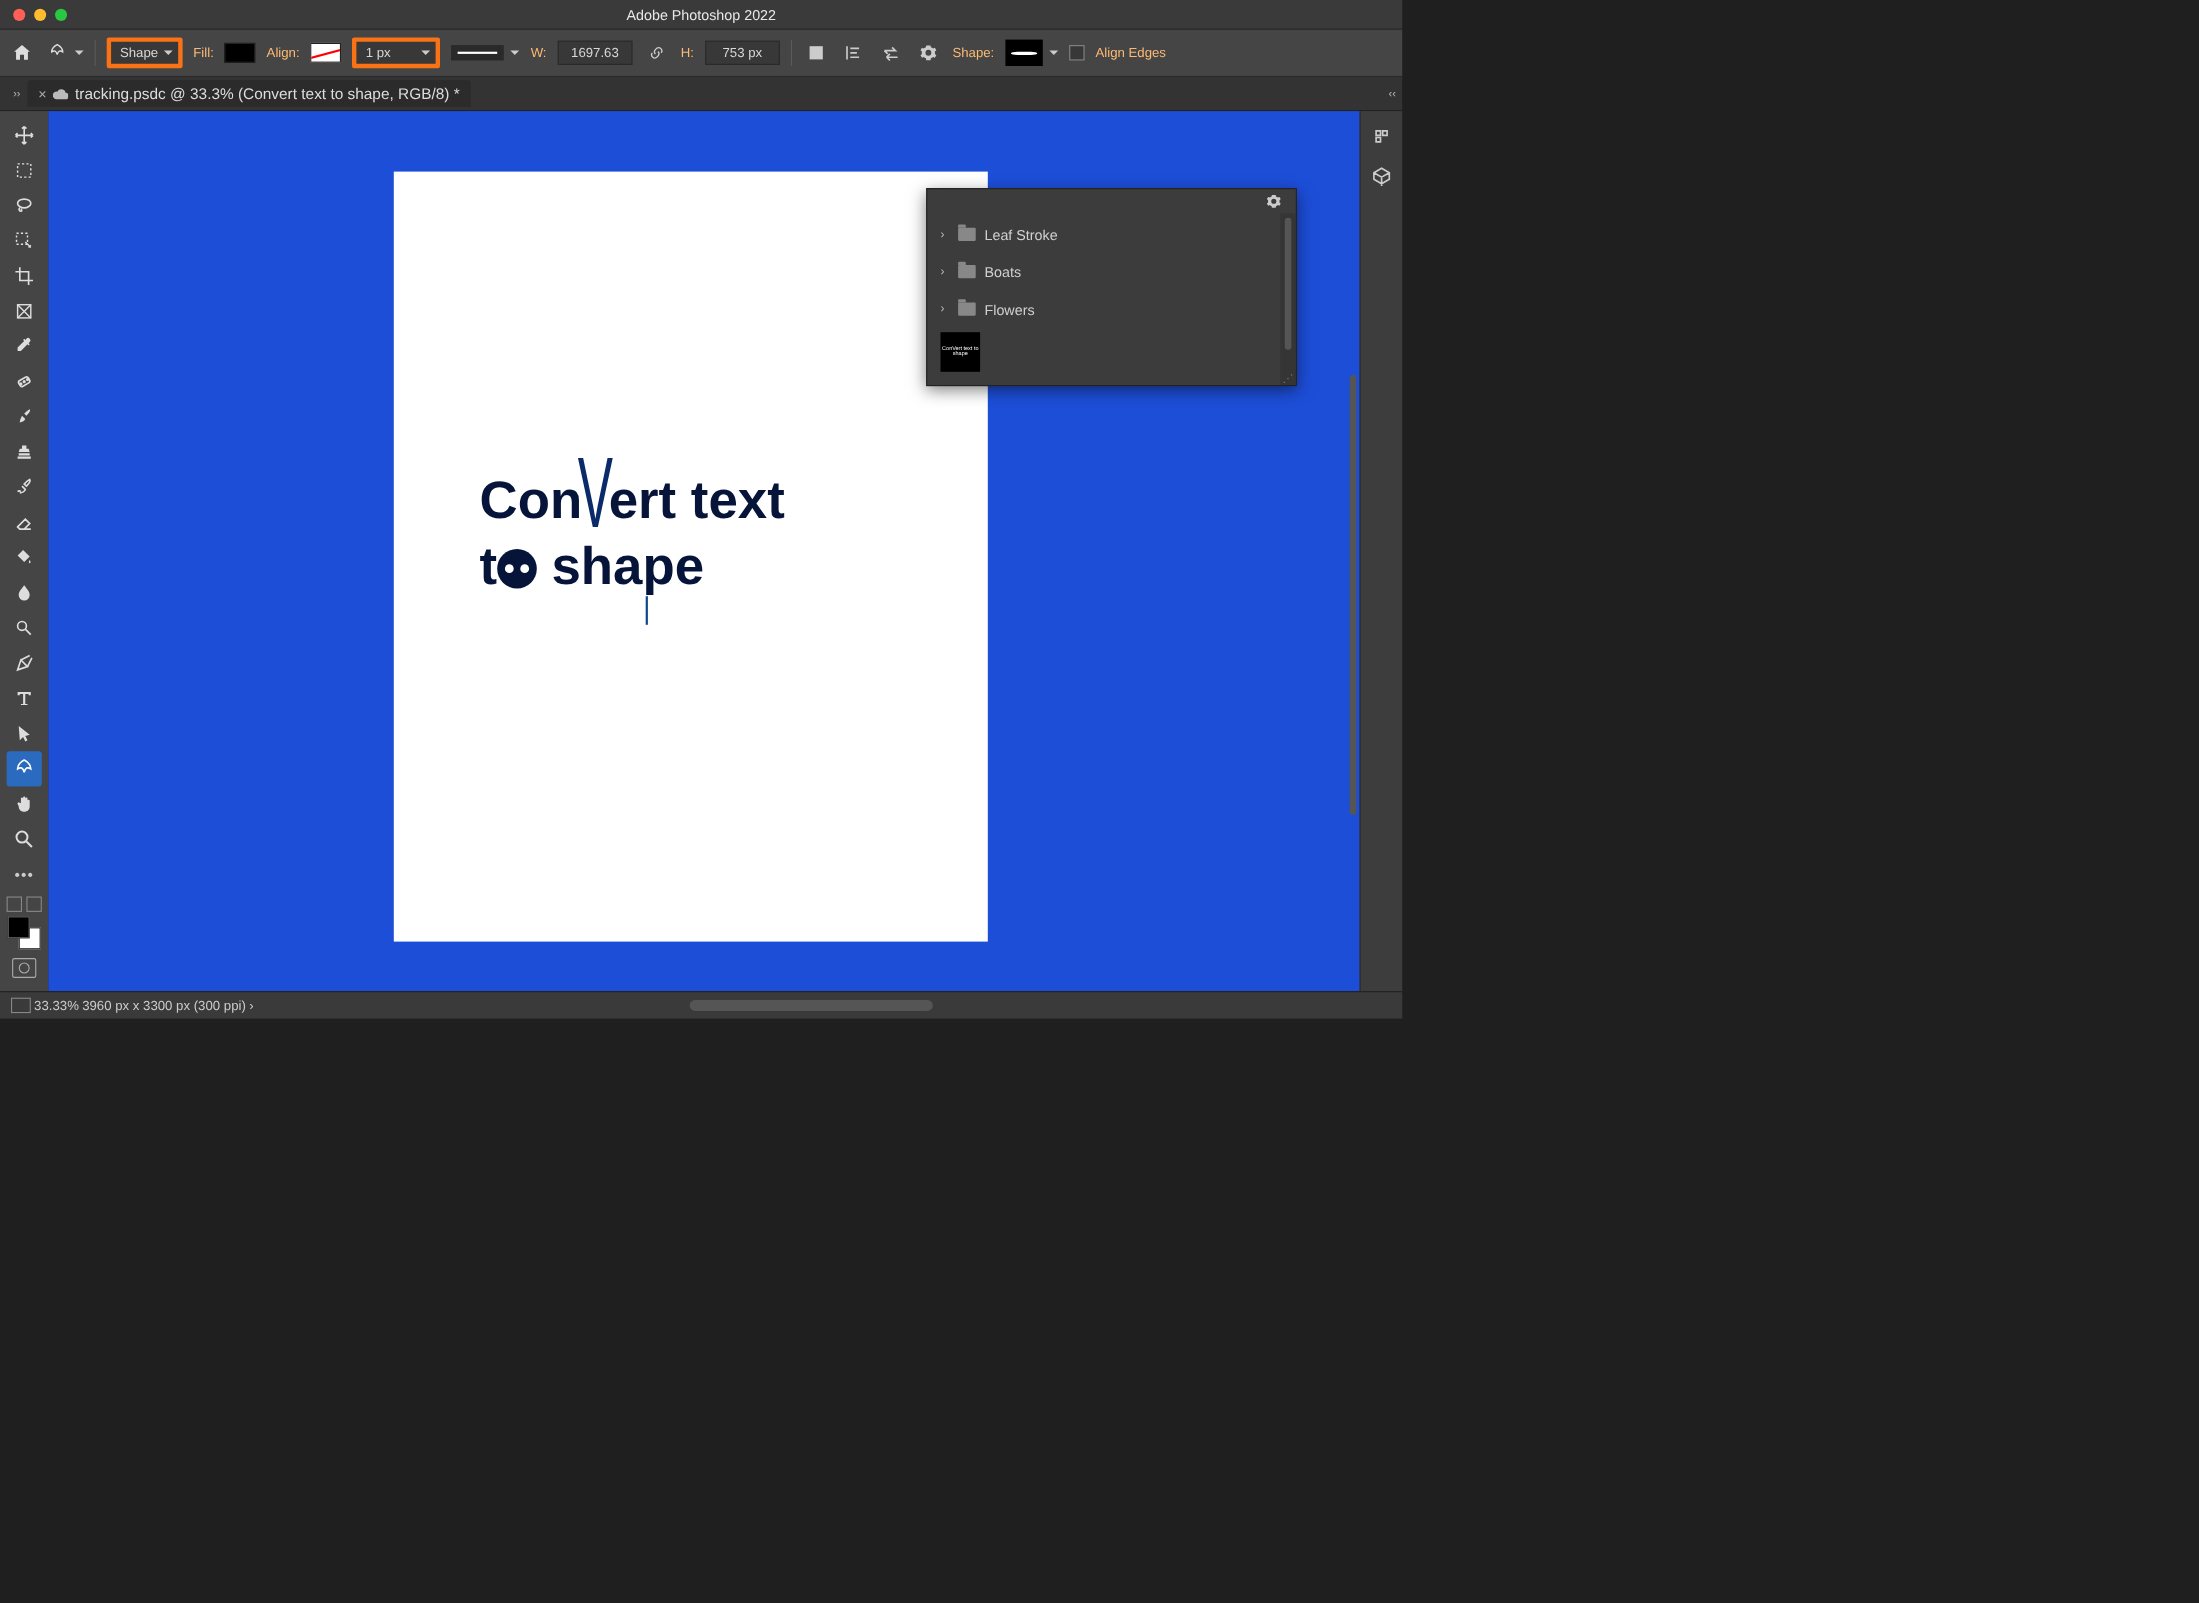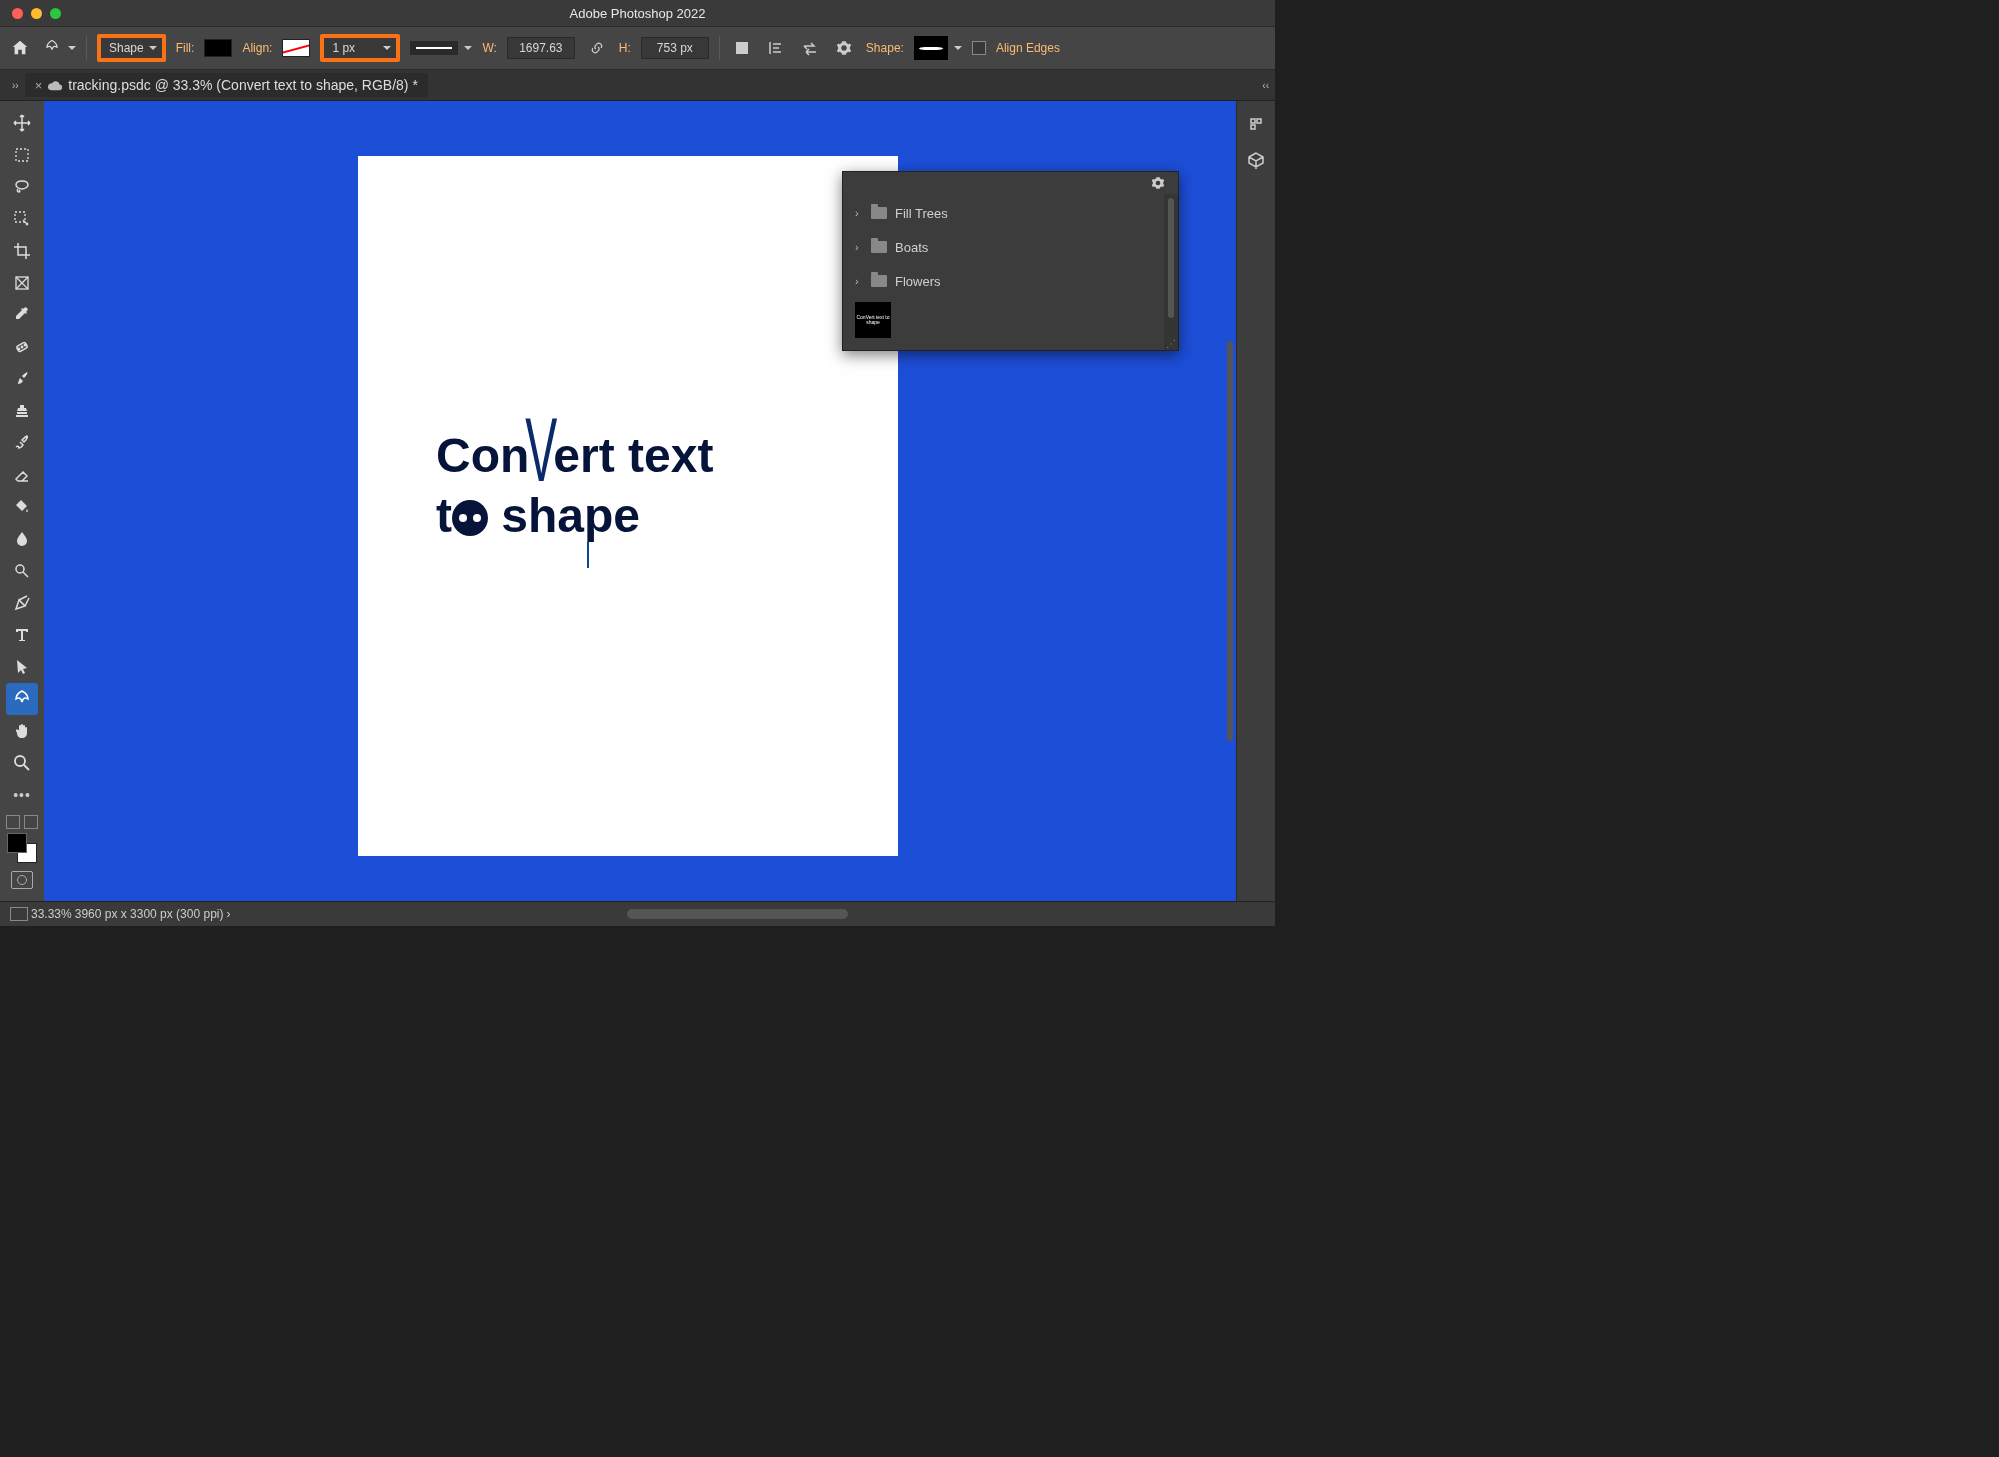--- a/index.html
+++ b/index.html
@@ -330,21 +330,21 @@
         <svg width="14" height="14" viewBox="0 0 24 24" fill="#ccc">
             <path d="M12 8a4 4 0 1 0 0 8 4 4 0 0 0 0-8zm9 4a8 8 0 0 1-.2 1.8l2 1.6-2 3.4-2.4-1a8 8 0 0 1-3 1.8L15 22h-6l-.4-2.4a8 8 0 0 1-3-1.8l-2.4 1-2-3.4 2-1.6A8 8 0 0 1 3 12a8 8 0 0 1 .2-1.8l-2-1.6 2-3.4 2.4 1a8 8 0 0 1 3-1.8L9 2h6l.4 2.4a8 8 0 0 1 3 1.8l2.4-1 2 3.4-2 1.6c.1.6.2 1.2.2 1.8z"></path>
           </svg>
       </div>
     </div>
     <div class="pbody">
       <div class="plist" id="plist">
           <div class="pitem">
             <span class="chev">›</span>
             <span class="fold"></span>
-            <span>Fill Trees</span>
+            <span>Leaf Stroke</span>
           </div>
           <div class="pitem">
             <span class="chev">›</span>
             <span class="fold"></span>
             <span>Boats</span>
           </div>
           <div class="pitem">
             <span class="chev">›</span>
             <span class="fold"></span>
             <span>Flowers</span>

